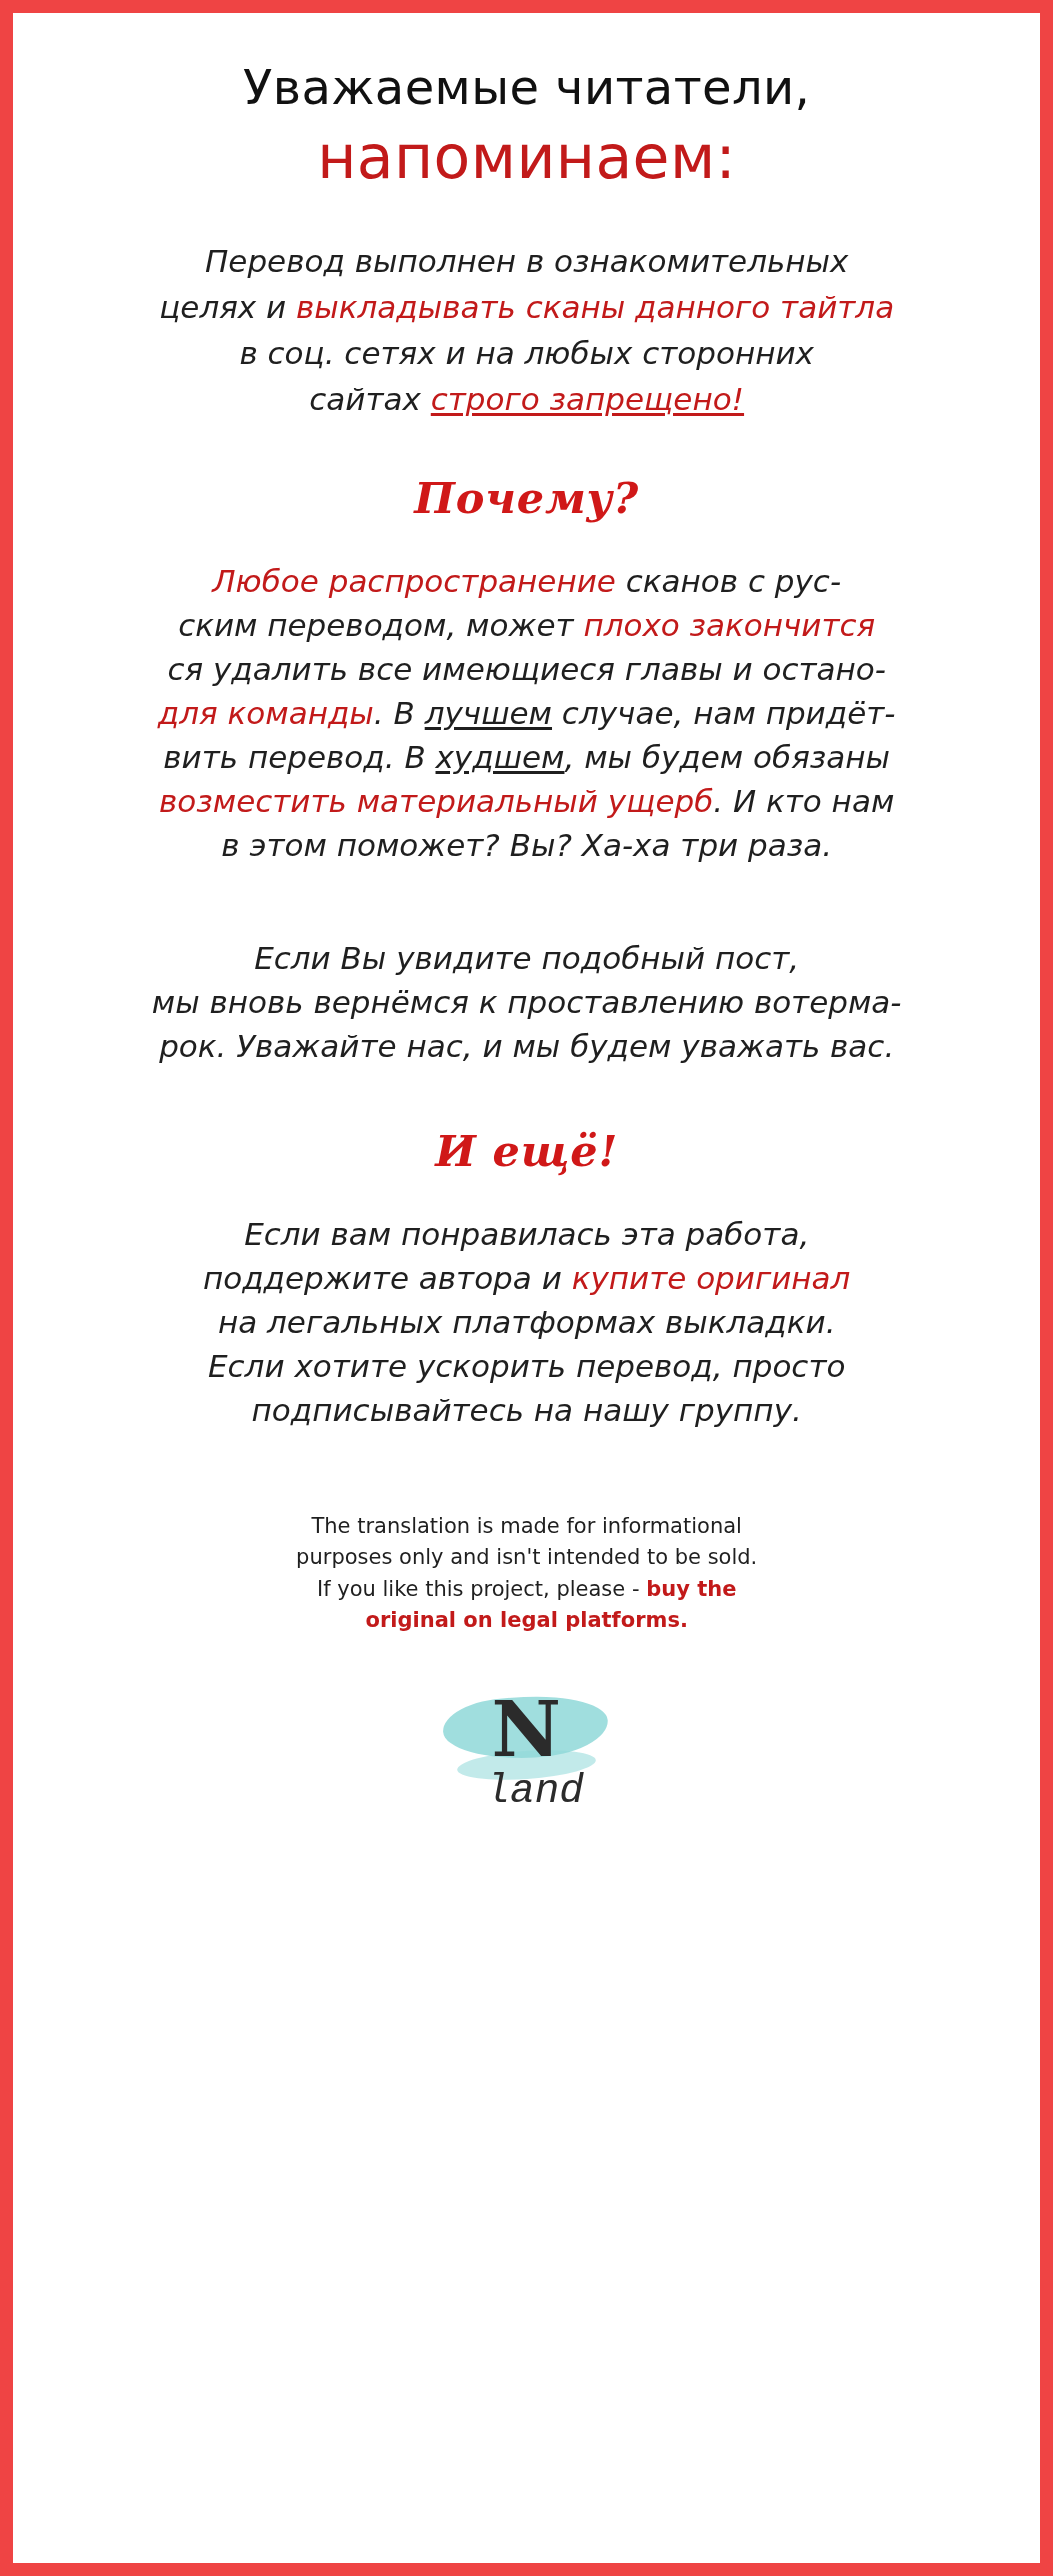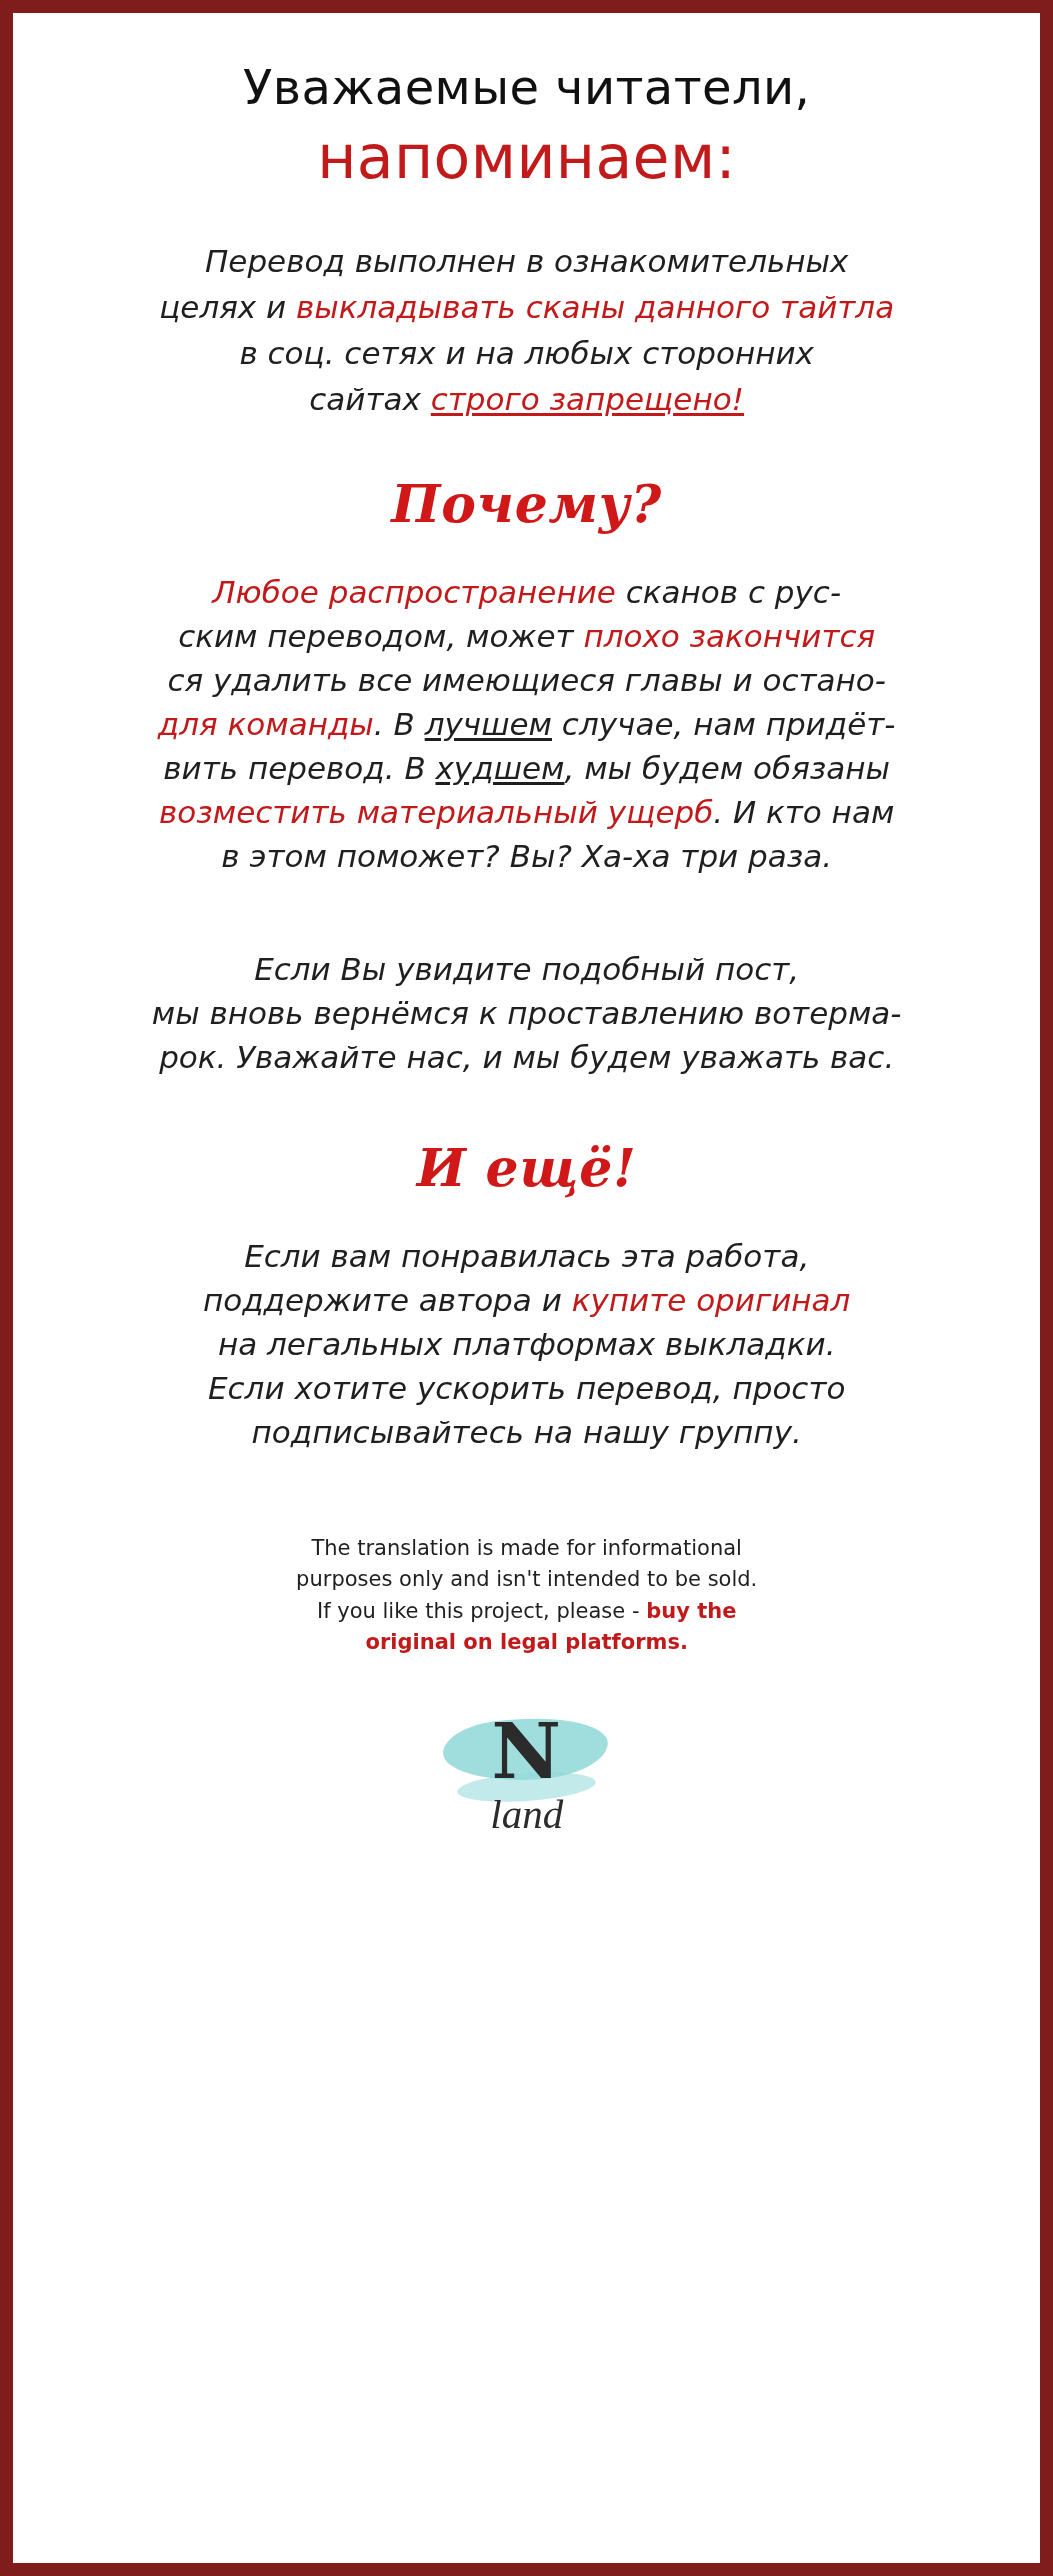--- a/index.html
+++ b/index.html
@@ -7,21 +7,21 @@
     padding: 0;
     background: #000000;
   }
   body {
     font-family: "DejaVu Sans", sans-serif;
   }
   .page {
     position: relative;
     width: 1053px;
     height: 2576px;
-    background: #7f1d1d;
+    background: #ef4444;
     box-sizing: border-box;
     overflow: hidden;
   }
   .sheet {
     position: absolute;
     left: 13.2px;
     top: 13.2px;
     width: 1027px;
     height: 2550px;
     background: #ffffff;
@@ -54,21 +54,21 @@
     letter-spacing: 0.4px;
     color: #c21a1a;
     margin-top: 6.6px;
   }
 
   .script-heading {
     font-family: "DejaVu Serif", serif;
     font-style: italic;
     font-weight: 700;
     color: #d01818;
-    font-size: 52px;
+    font-size: 43px;
     letter-spacing: 0.8px;
   }
 
   
   .para {
     font-size: 31px;
     line-height: 1.48;
     color: #1f1f1f;
     font-weight: 400;
     font-style: italic;
@@ -147,25 +147,25 @@
     width: 190px;
     text-align: center;
     font-family: "DejaVu Serif", serif;
     font-weight: 700;
     font-size: 76px;
     color: #2b2b2b;
     letter-spacing: 0.8px;
   }
   .logo-land {
     position: absolute;
-    left: 0;
+    left: 8px;
     top: 86px;
     width: 190px;
     text-align: center;
-    font-family: Liberation Serif, serif;
+    font-family: Liberation Mono, monospace;
     font-style: italic;
     font-size: 41px;
     color: #2b2b2b;
   }
 </style>
 </head>
 <body>
 
 <div class="page">
   <div class="sheet">

